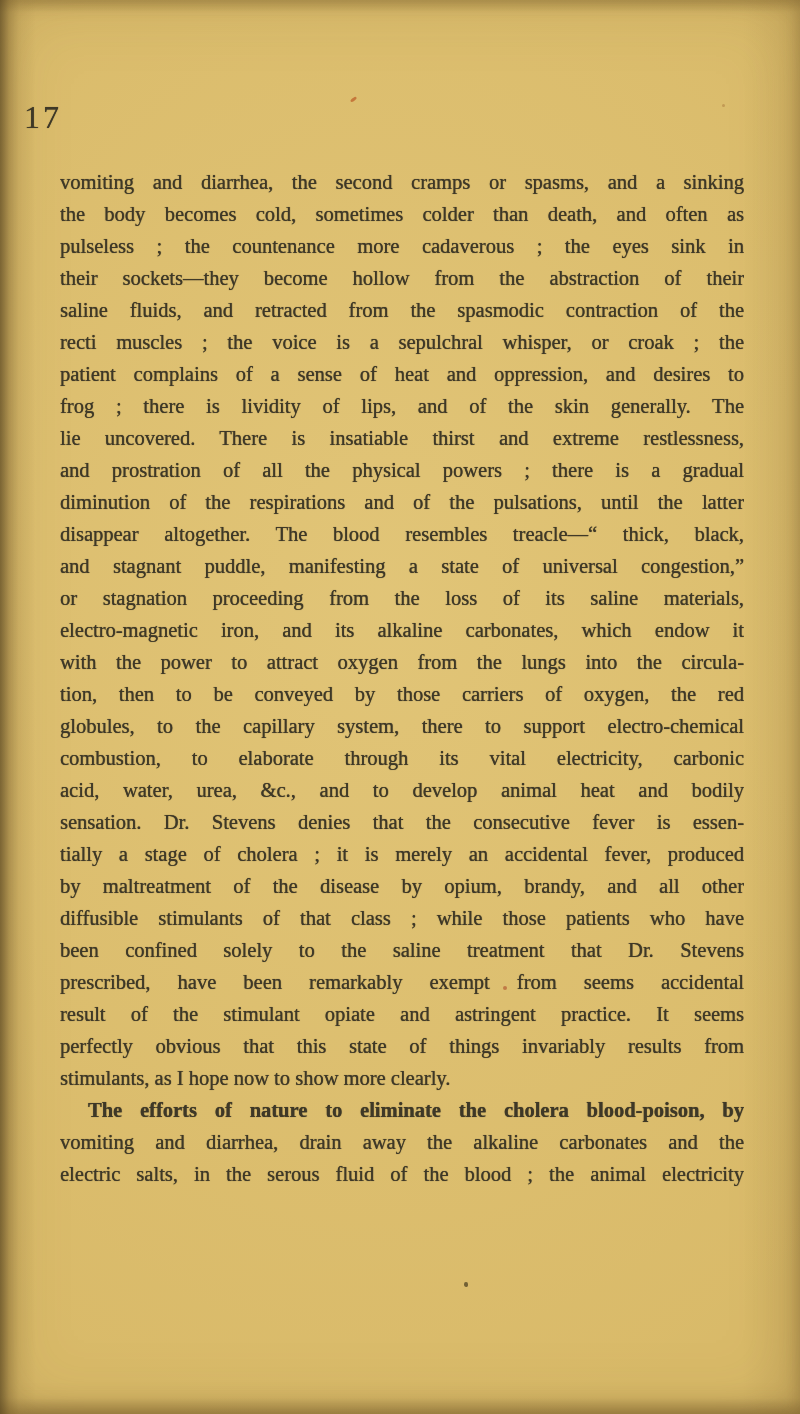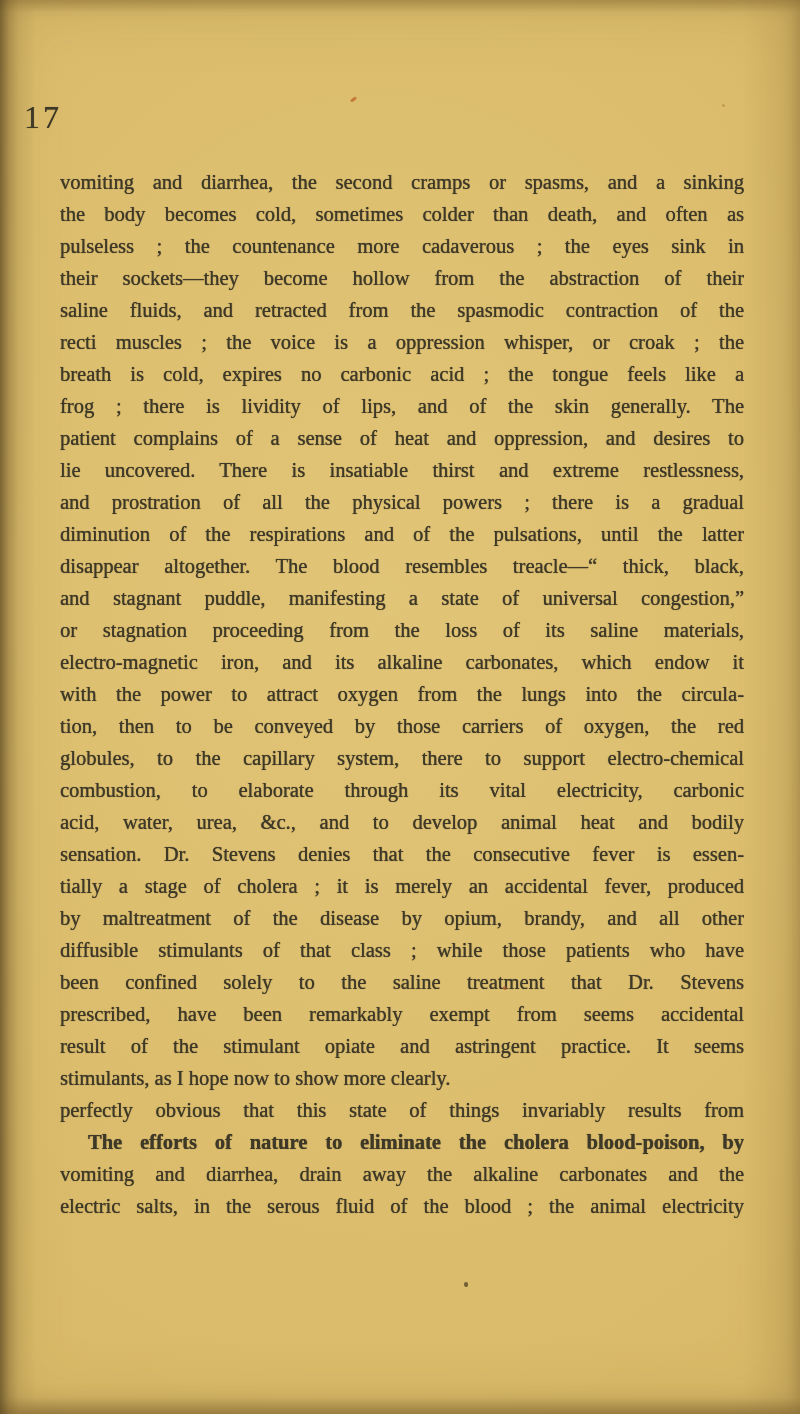--- a/index.html
+++ b/index.html
@@ -85,45 +85,44 @@
   <div class="gutter"></div>
 
   <div class="page-number">17</div>
 
   <div class="text-block">
     <div class="line">vomiting and diarrhea, the second cramps or spasms, and a sinking</div>
     <div class="line">the body becomes cold, sometimes colder than death, and often as</div>
     <div class="line">pulseless ; the countenance more cadaverous ; the eyes sink in</div>
     <div class="line">their sockets—they become hollow from the abstraction of their</div>
     <div class="line">saline fluids, and retracted from the spasmodic contraction of the</div>
-    <div class="line">recti muscles ; the voice is a oppression whisper, or croak ; the</div>
-    <div class="line">breath is cold, expires no carbonic acid ; the tongue feels like a</div>
+    <div class="line">recti muscles ; the voice is a sepulchral whisper, or croak ; the</div>
+    <div class="line">patient complains of a sense of heat and oppression, and desires to</div>
     <div class="line">frog ; there is lividity of lips, and of the skin generally. The</div>
-    <div class="line">patient complains of a sense of heat and oppression, and desires to</div>
     <div class="line">lie uncovered. There is insatiable thirst and extreme restlessness,</div>
     <div class="line">and prostration of all the physical powers ; there is a gradual</div>
     <div class="line">diminution of the respirations and of the pulsations, until the latter</div>
     <div class="line">disappear altogether. The blood resembles treacle—“ thick, black,</div>
     <div class="line">and stagnant puddle, manifesting a state of universal congestion,”</div>
     <div class="line">or stagnation proceeding from the loss of its saline materials,</div>
     <div class="line">electro-magnetic iron, and its alkaline carbonates, which endow it</div>
     <div class="line">with the power to attract oxygen from the lungs into the circula-</div>
     <div class="line">tion, then to be conveyed by those carriers of oxygen, the red</div>
     <div class="line">globules, to the capillary system, there to support electro-chemical</div>
     <div class="line">combustion, to elaborate through its vital electricity, carbonic</div>
     <div class="line">acid, water, urea, &amp;c., and to develop animal heat and bodily</div>
     <div class="line">sensation. Dr. Stevens denies that the consecutive fever is essen-</div>
     <div class="line">tially a stage of cholera ; it is merely an accidental fever, produced</div>
     <div class="line">by maltreatment of the disease by opium, brandy, and all other</div>
     <div class="line">diffusible stimulants of that class ; while those patients who have</div>
     <div class="line">been confined solely to the saline treatment that Dr. Stevens</div>
     <div class="line">prescribed, have been remarkably exempt from seems accidental</div>
     <div class="line">result of the stimulant opiate and astringent practice. It seems</div>
+    <div class="line">perfectly obvious that this state of things invariably results from</div>
     <div class="line para-end">stimulants, as I hope now to show more clearly.</div>
-    <div class="line">perfectly obvious that this state of things invariably results from</div>
     <div class="line indent">The efforts of nature to eliminate the cholera blood-poison, by</div>
     <div class="line">vomiting and diarrhea, drain away the alkaline carbonates and the</div>
     <div class="line">electric salts, in the serous fluid of the blood ; the animal electricity</div>
   </div>
 
   <div class="speck speck-1"></div>
   <div class="speck speck-2"></div>
   <div class="speck speck-3"></div>
   <div class="speck speck-4"></div>
 </div>

